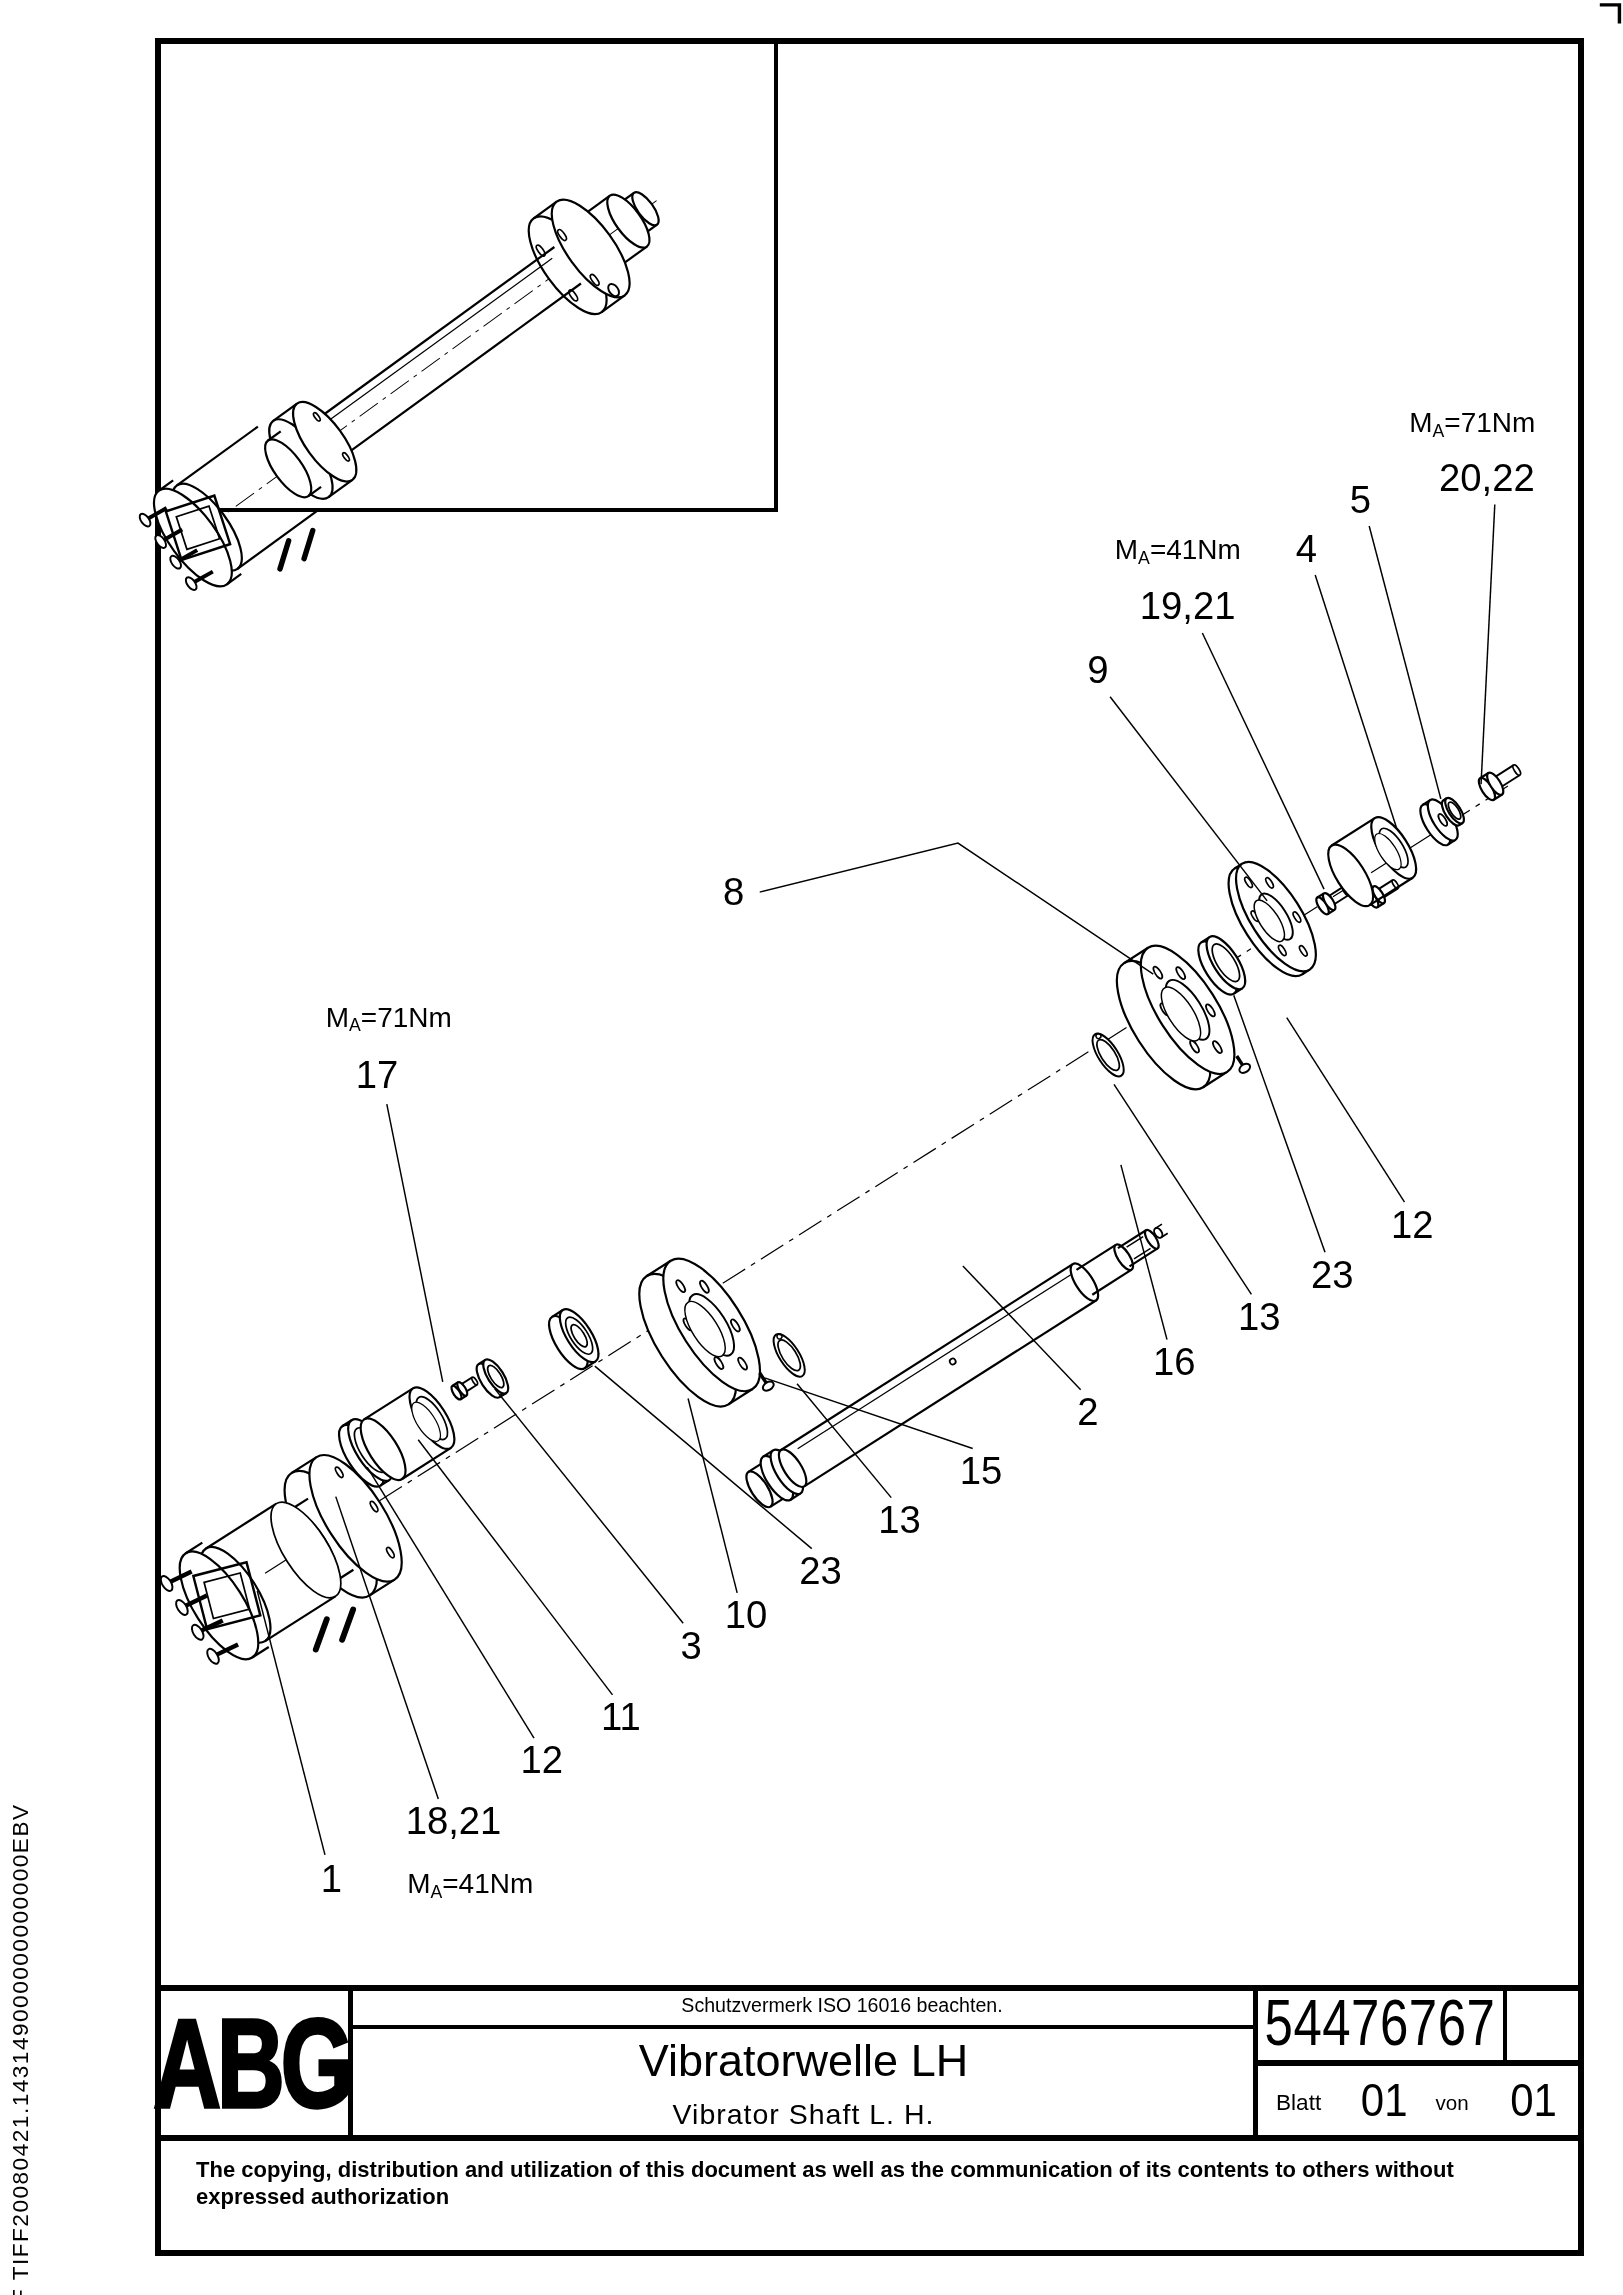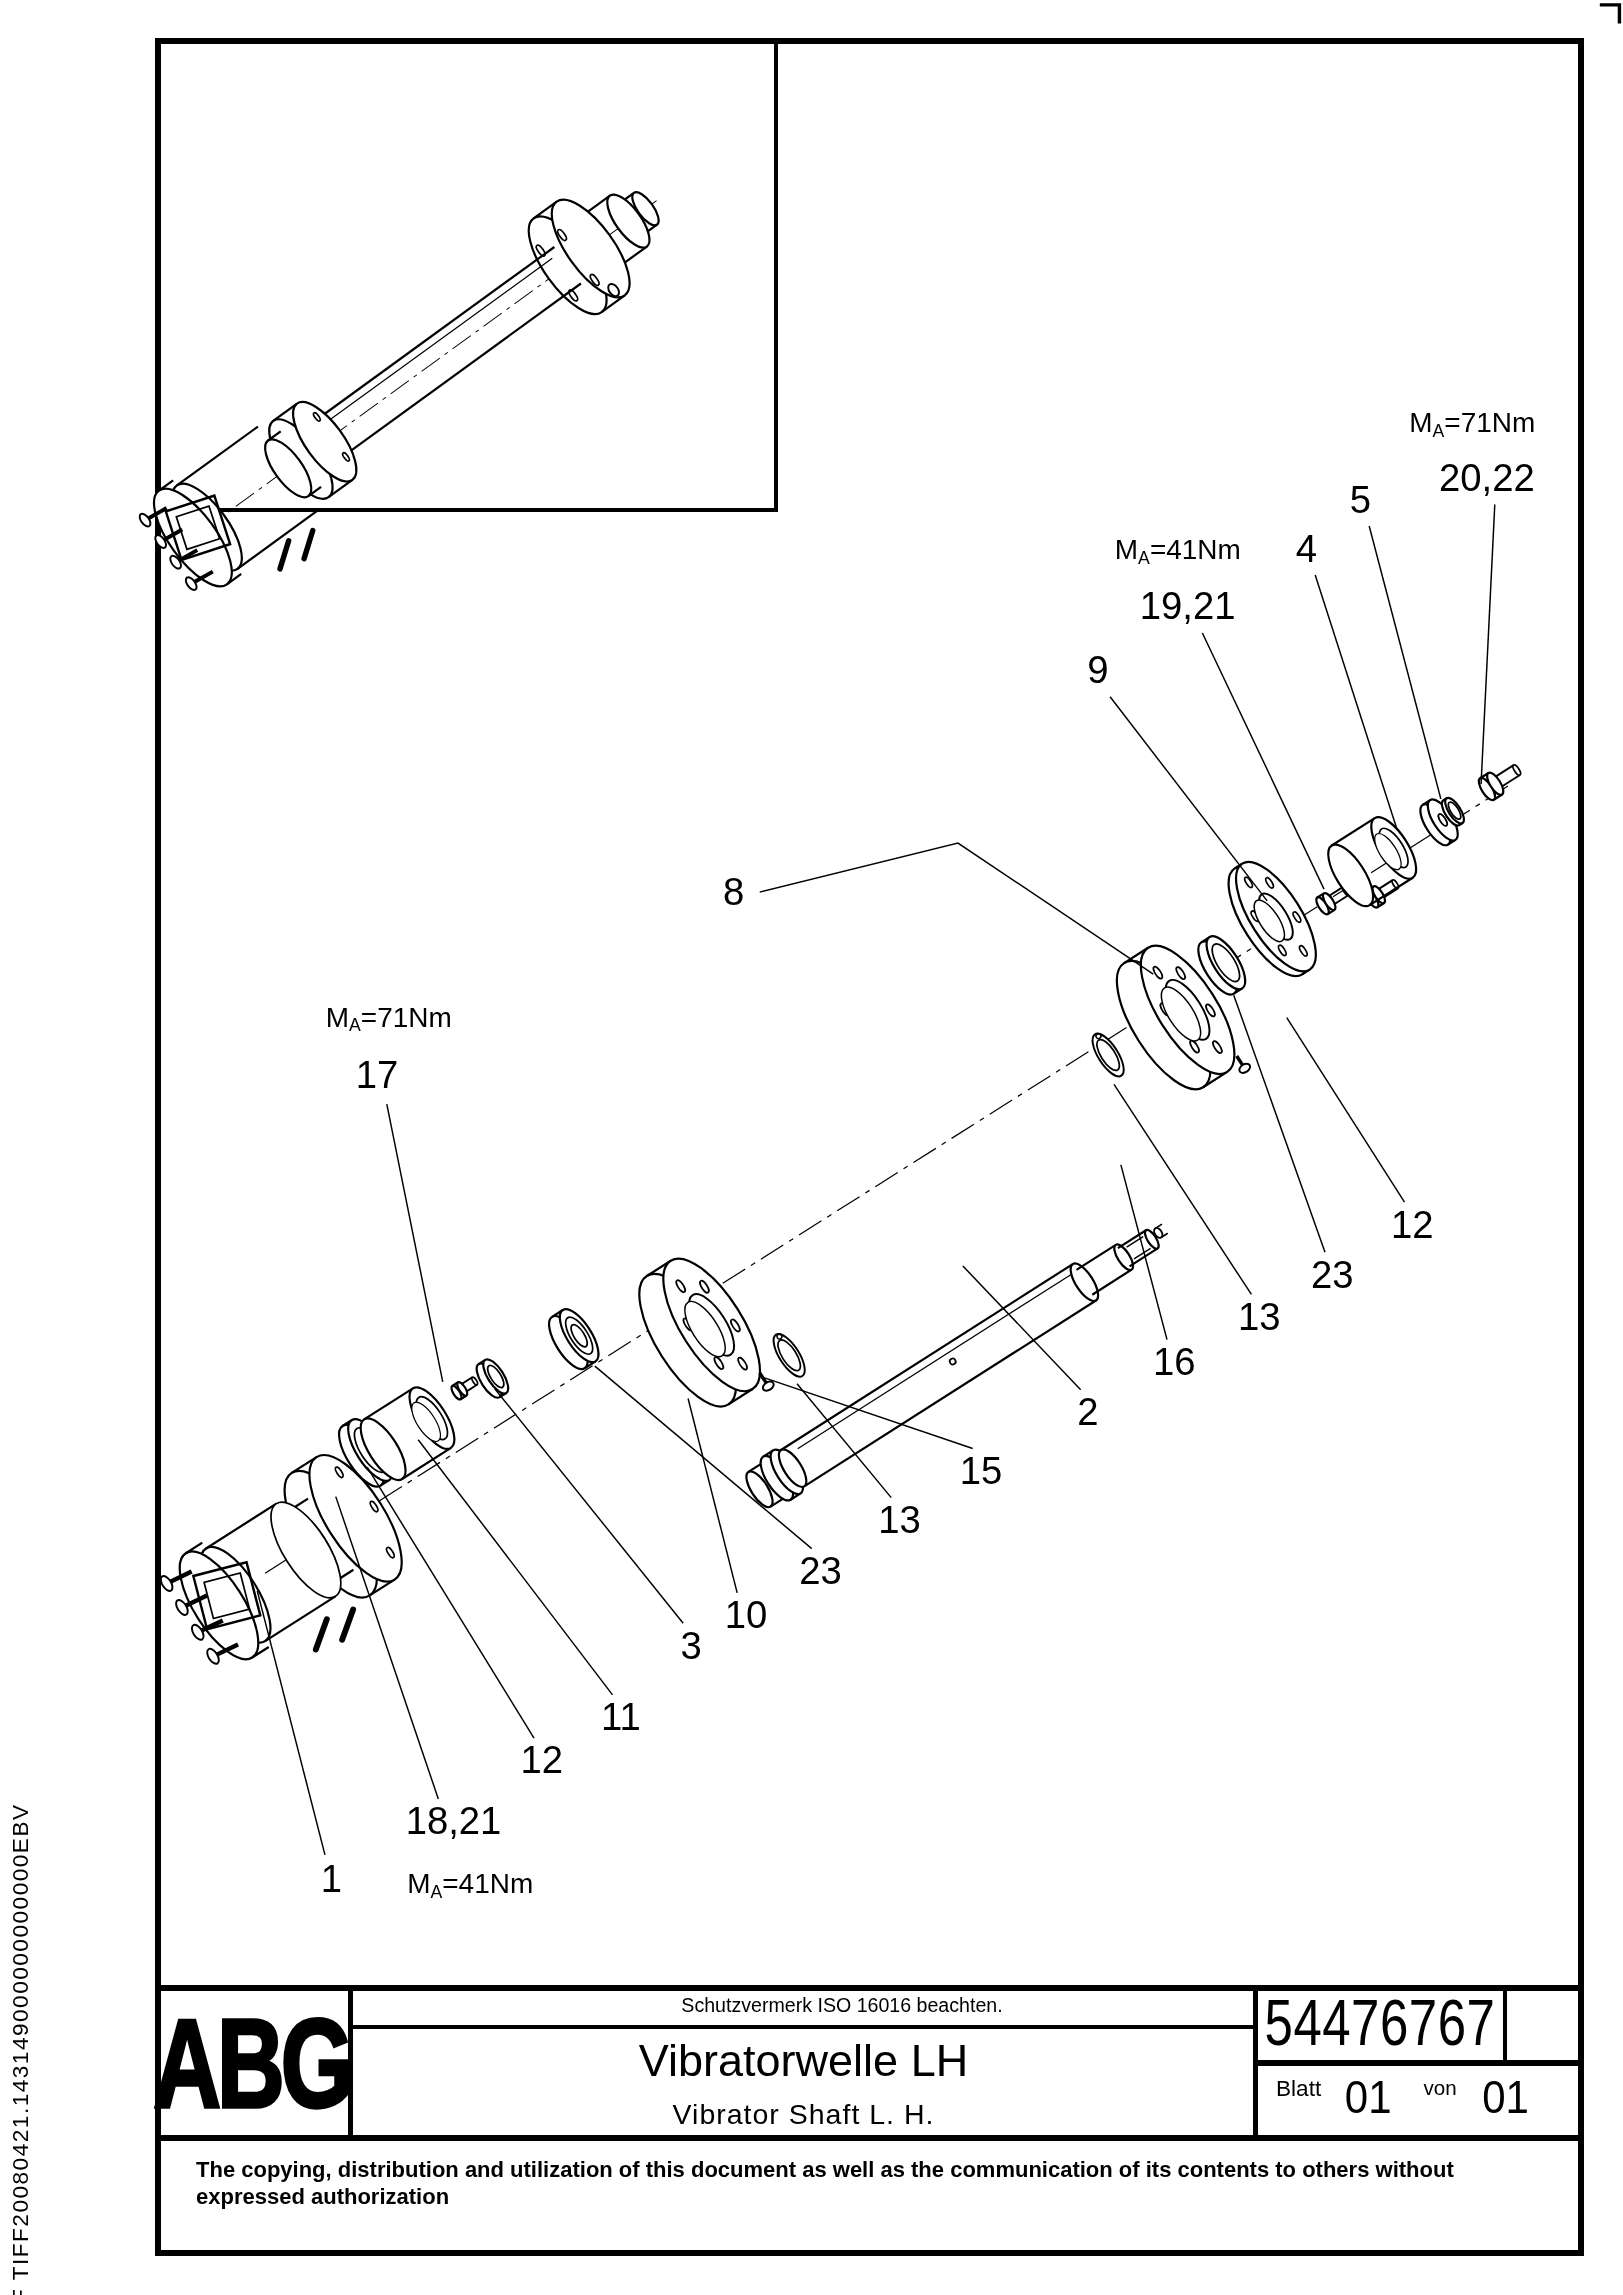--- a/index.html
+++ b/index.html
@@ -11,21 +11,21 @@
   .inset{position:absolute;left:155px;top:38px;width:623px;height:474px;
          border:4.4px solid #000;box-sizing:border-box;}
   svg.diagram{position:absolute;left:0;top:0;}
   .tb-text{position:absolute;display:flex;align-items:center;justify-content:center;}
   .logo{font-weight:bold;font-size:92px;letter-spacing:-3.9px;
         transform:scale(1.02,1.38);-webkit-text-stroke:2.5px #000;}
   .note{font-size:19.6px;}
   .title-de{font-size:45px;}
   .title-en{font-size:28.5px;letter-spacing:1px;}
   .docnum{font-size:51px;transform:scale(1.0,1.28);letter-spacing:0.5px;}
-  .blatt-row{position:absolute;display:flex;align-items:flex-start;}
+  .blatt-row{position:absolute;display:flex;align-items:center;gap:16px;}
   .blatt-lbl{font-size:22.6px;}
   .blatt-big{font-size:42px;transform:scaleY(1.12);transform-origin:bottom;}
   .von-lbl{font-size:20.6px;}
   .disc-text{position:absolute;font-size:22px;line-height:27px;font-weight:bold;}
   .sidecode{position:absolute;left:7.9px;top:2303px;transform:rotate(-90deg);
             transform-origin:0 0;font-size:22.6px;letter-spacing:1.5px;white-space:nowrap;}
 </style>
 </head>
 <body>
 
@@ -358,21 +358,21 @@
   <div class="hline" style="left:155px;top:2135px;width:1429px;height:6.4px;"></div>
 
   <div class="tb-text logo" style="left:155px;top:1992px;width:193px;height:143px;">ABG</div>
   <div class="tb-text note" style="left:354px;top:1985px;width:976px;height:40px;">Schutzvermerk ISO 16016 beachten.</div>
   <div class="tb-text title-de" style="left:354px;top:2029px;width:899px;height:64px;">Vibratorwelle LH</div>
   <div class="tb-text title-en" style="left:354px;top:2093px;width:899px;height:42px;">Vibrator Shaft L. H.</div>
   <div class="tb-text docnum" style="left:1258px;top:1985px;width:244px;height:75px;">54476767</div>
   <div class="blatt-row" style="left:1276px;top:2076px;width:308px;height:54px;">
     <span class="blatt-lbl">Blatt</span>
     <span class="blatt-big" style="margin-left:23.6px;">01</span>
-    <span class="von-lbl" style="margin-left:32px;">von</span>
+    <span class="von-lbl" style="margin-left:12px;">von</span>
     <span class="blatt-big" style="margin-left:25.5px;">01</span>
   </div>
 
   <div class="disc-text" style="left:196px;top:2156px;width:1355px;">
     <div>The copying, distribution and utilization of this document as well as the communication of its contents to others without expressed authorization</div>
   </div>
 
 </div>
 
 

